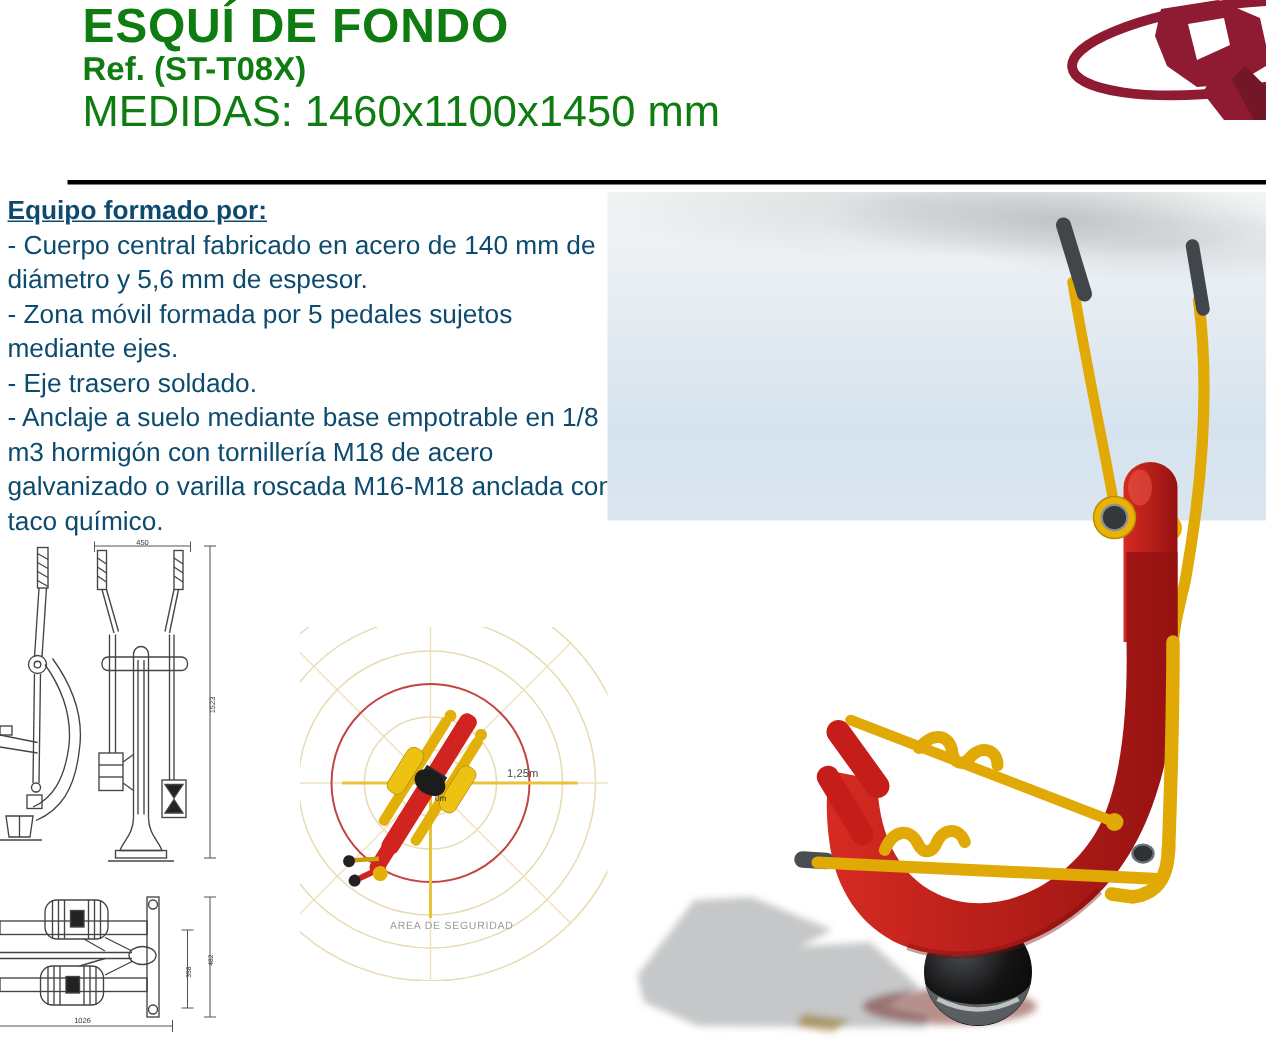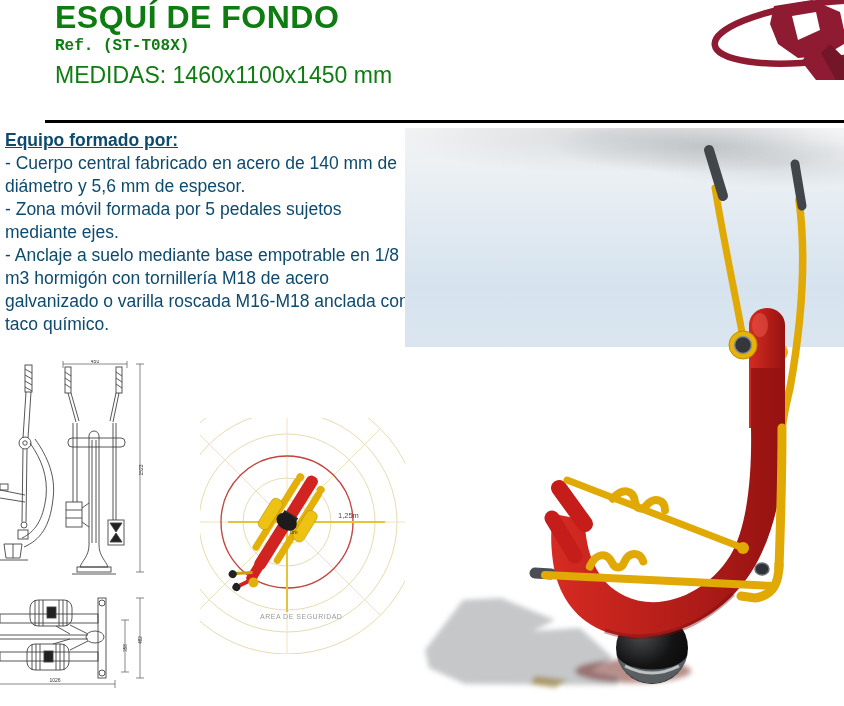--- a/index.html
+++ b/index.html
@@ -3,22 +3,22 @@
 <meta charset="utf-8">
 <style>
   html,body{margin:0;padding:0;}
   body{
     width:844px;height:706px;background:#fff;position:relative;overflow:hidden;
     font-family:"Liberation Sans", sans-serif;
   }
   
   .header-block{position:absolute;left:55px;top:2px;color:#0e7c11;}
   .h-title{font-size:32px;font-weight:bold;letter-spacing:.5px;line-height:30px;}
-  .h-ref{font-size:16px;font-weight:bold;line-height:28px;font-family:Liberation Mono, monospace;}
-  .h-med{font-size:23px;font-weight:normal;line-height:30px;}
+  .h-ref{font-size:22px;font-weight:bold;line-height:28px;}
+  .h-med{font-size:29px;font-weight:normal;line-height:30px;}
   .logo{position:absolute;top:0;right:0;width:154px;height:80px;}
   .rule{position:absolute;left:45px;top:120px;width:799px;height:3px;background:#000;}
   
   .specs{position:absolute;left:5px;top:129px;width:404px;color:#0c4a6e;
          font-size:17.5px;line-height:23px;}
   .specs h3{margin:0;font-size:17.5px;font-weight:bold;text-decoration:underline;}
   .specs p{margin:0;}
   
   .drawing{position:absolute;}
   #side-view{left:0;top:362px;}
@@ -56,20 +56,21 @@
     <path d="M116,54 L140,44 L154,58 L154,80 L126,80 L112,62 Z" fill="#8e1b32"></path>
     <path d="M140,44 L154,58 L154,80 L146,80 L131,53 Z" fill="#6f1527" opacity="0.85"></path>
   </svg>
 
   <div class="rule"></div>
 
   <div class="specs">
     <h3>Equipo formado por:</h3>
     <p>- Cuerpo central fabricado en acero de 140 mm de diámetro y 5,6 mm de espesor.</p>
     <p>- Zona móvil formada por 5 pedales sujetos mediante ejes.</p>
+    <p>- Eje trasero soldado.</p>
     <p>- Anclaje a suelo mediante base empotrable en 1/8 m3 hormigón con tornillería M18 de acero galvanizado o varilla roscada M16-M18 anclada con taco químico.</p>
   </div>
 
   <svg id="side-view" class="drawing" viewBox="0 0 60 240" width="60" height="240">
     <g stroke="#444" stroke-width="0.9" fill="none">
       <rect x="25" y="3" width="7" height="27"></rect>
       <line x1="25" y1="7" x2="32" y2="11"></line>
         <line x1="25" y1="13" x2="32" y2="17"></line>
       <line x1="25" y1="19" x2="32" y2="23"></line>
         <line x1="25" y1="25" x2="32" y2="29"></line>

